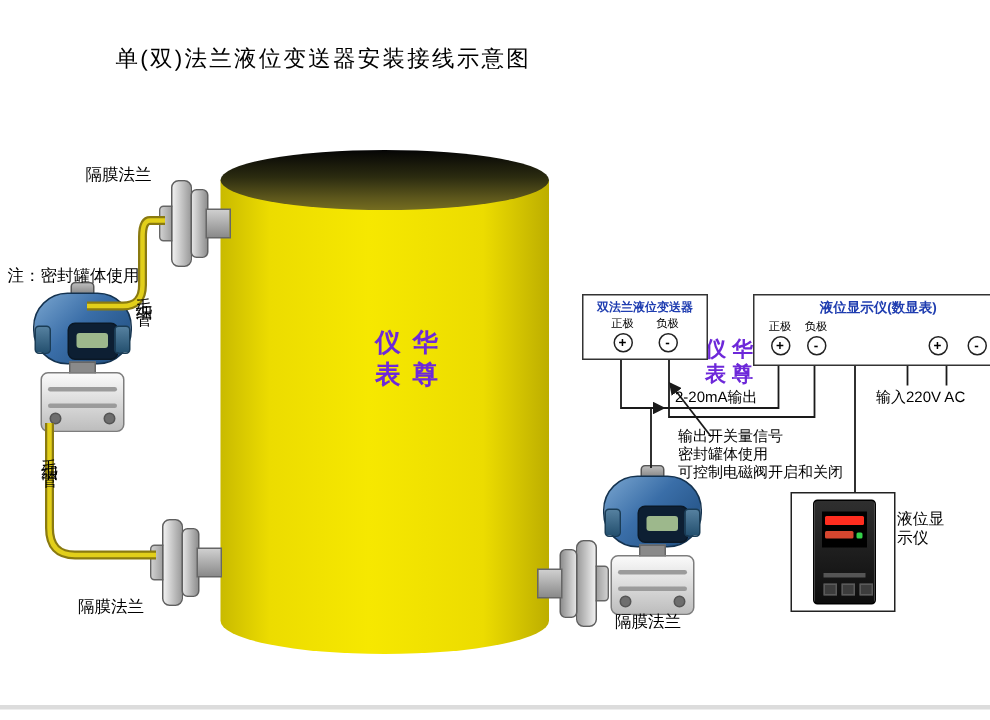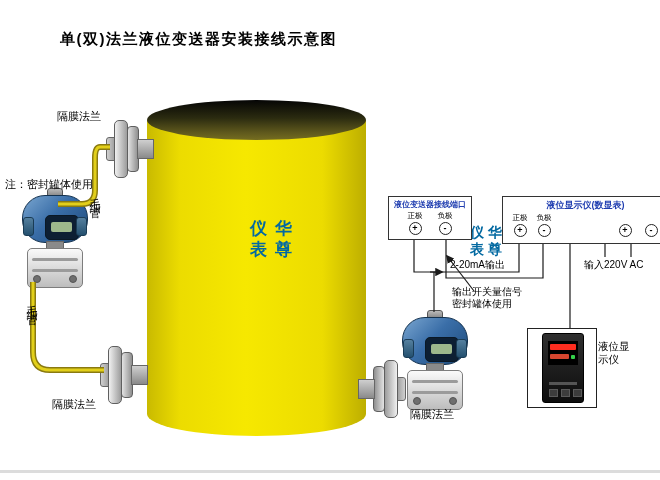--- a/index.html
+++ b/index.html
@@ -1,30 +1,30 @@
 <!DOCTYPE html>
 <html><head>
 <meta charset="utf-8">
 <style>
   html,body{margin:0;padding:0;background:#fff;}
   .stage{position:relative;width:660px;height:480px;background:#ffffff;overflow:hidden;
          font-family:"Liberation Sans","DejaVu Sans",sans-serif;color:#000;}
 
   
-  .title{position:absolute;left:60px;top:30px;font-size:15px;font-weight:bold;letter-spacing:1.5px;}
+  .title{position:absolute;left:77px;top:30px;font-size:15px;font-weight:normal;letter-spacing:1.5px;}
 
   
   .tank-body{position:absolute;left:147px;top:120px;width:219px;height:316px;
     background:linear-gradient(90deg,#c9ba00 0%,#ecdc00 15%,#f6e800 45%,#ecdc00 80%,#bdae00 100%);
     border-radius:0 0 50% 50%/0 0 7% 7%;}
   .tank-top{position:absolute;left:147px;top:100px;width:219px;height:40px;border-radius:50%;
     background:linear-gradient(180deg,#050505 0%,#2b2b10 45%,#5d571c 80%,#756d20 100%);}
 
   
-  .stamp{position:absolute;color:#0369a1;font-weight:bold;text-align:center;}
+  .stamp{position:absolute;color:#6d28d9;font-weight:bold;text-align:center;}
   .stamp1{left:224px;top:218px;width:94px;font-size:17px;line-height:21px;}
   .stamp1 div{letter-spacing:8px;padding-left:8px;}
   .stamp2{left:456px;top:224px;width:60px;font-size:14px;line-height:17px;}
   .stamp2 div{letter-spacing:4px;padding-left:4px;}
 
   
   .lbl{position:absolute;font-size:11px;white-space:nowrap;}
   .lbl-flange-tl{left:57px;top:109px;}
   .lbl-note{left:5px;top:177px;line-height:15px;}
   .lbl-cap-top{left:87px;top:189px;writing-mode:vertical-rl;letter-spacing:5px;}
@@ -204,21 +204,21 @@
   <div class="lbl lbl-flange-tl">隔膜法兰</div>
   <div class="lbl lbl-note">
     <div>注：密封罐体使用</div>
   </div>
   <div class="lbl lbl-cap-top">毛细管</div>
   <div class="lbl lbl-cap-bot">毛细管</div>
   <div class="lbl lbl-flange-bl">隔膜法兰</div>
   <div class="lbl lbl-flange-r">隔膜法兰</div>
 
   <div class="tbox tbox1">
-    <div class="tbox-title">液位变送器接线端口</div>
+    <div class="tbox-title">双法兰液位变送器</div>
     <div class="trow">
       <div class="tgroup">
         <span class="tlabel">正极</span>
         <span class="tcircle">+</span>
       </div>
       <div class="tgroup">
         <span class="tlabel">负极</span>
         <span class="tcircle">-</span>
       </div>
     </div>
@@ -246,20 +246,21 @@
         </div>
       </div>
     </div>
   </div>
 
   <div class="lbl lbl-out">2-20mA输出</div>
   <div class="lbl lbl-in">输入220V AC</div>
   <div class="switch-note">
     <div>输出开关量信号</div>
     <div>密封罐体使用</div>
+    <div>可控制电磁阀开启和关闭</div>
   </div>
 
   <div class="inst-frame">
     <div class="inst-panel">
       <div class="inst-screen">
         <div class="inst-bar1"></div>
         <div class="inst-bar2"></div>
         <div class="inst-dot"></div>
       </div>
       <div class="inst-mark"></div>

